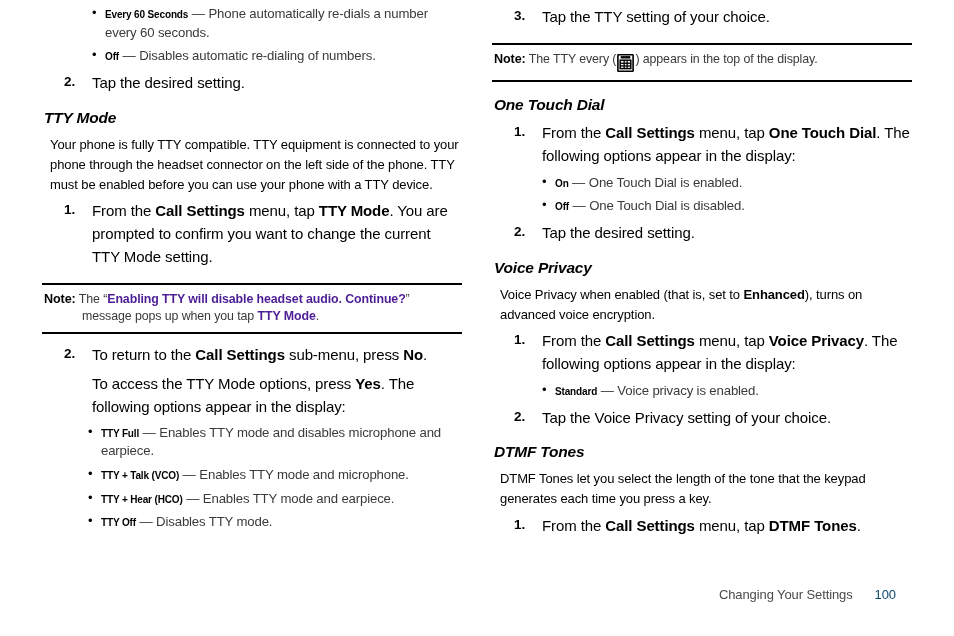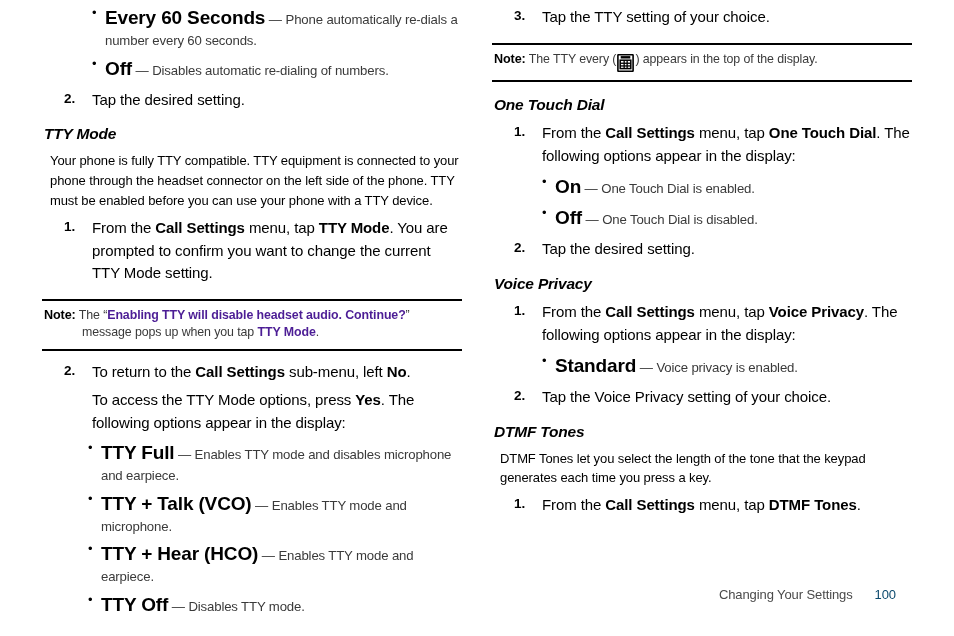--- a/index.html
+++ b/index.html
@@ -81,21 +81,21 @@
   .bullet::before {
     content: "\2022";
     position: absolute;
     left: 0;
     top: -1px;
     color: #000;
     font-size: 13px;
   }
   .bullet b {
     color: #000;
-    font-size: 19px;
+    font-size: 10px;
   }
   .dash { letter-spacing: 0; }
 
   
   .note {
     margin: 14px 0 10px 0;
     border-top: 2.5px solid #000;
     border-bottom: 2.5px solid #000;
     padding: 6px 2px 7px 2px;
   }
@@ -180,21 +180,21 @@
       <span class="num">1.</span>
       <span><span>From the </span><b>Call Settings</b><span> menu, tap </span><b>TTY Mode</b><span>. You are prompted to confirm you want to change the current TTY Mode setting.</span></span>
     </div>
 
     <div class="note">
       <div class="note-body"><span class="note-label">Note:</span><span> The “</span><b>Enabling TTY will disable headset audio. Continue?</b><span>” message pops up when you tap </span><b>TTY Mode</b><span>.</span></div>
     </div>
 
     <div class="step">
       <span class="num">2.</span>
-      <span><span>To return to the </span><b>Call Settings</b><span> sub-menu, left </span><b>No</b><span>.</span></span>
+      <span><span>To return to the </span><b>Call Settings</b><span> sub-menu, press </span><b>No</b><span>.</span></span>
     </div>
 
     <div class="substep"><span>To access the TTY Mode options, press </span><b>Yes</b><span>. The following options appear in the display:</span></div>
 
     <ul class="bullets indent-mid">
       <li class="bullet">
         <b>TTY Full</b>
         <span class="dash">—</span>
         <span>Enables TTY mode and disables microphone and earpiece.</span>
       </li>
@@ -256,20 +256,21 @@
       </li>
     </ul>
 
     <div class="step">
       <span class="num">2.</span>
       <span>Tap the desired setting.</span>
     </div>
 
     <div class="heading">Voice Privacy</div>
 
+    <p class="para"><span>Voice Privacy when enabled (that is, set to </span><b>Enhanced</b><span>), turns on advanced voice encryption.</span></p>
 
     <div class="step">
       <span class="num">1.</span>
       <span><span>From the </span><b>Call Settings</b><span> menu, tap </span><b>Voice Privacy</b><span>. The following options appear in the display:</span></span>
     </div>
 
     <ul class="bullets indent-deep">
       <li class="bullet">
         <b>Standard</b>
         <span class="dash">—</span>

